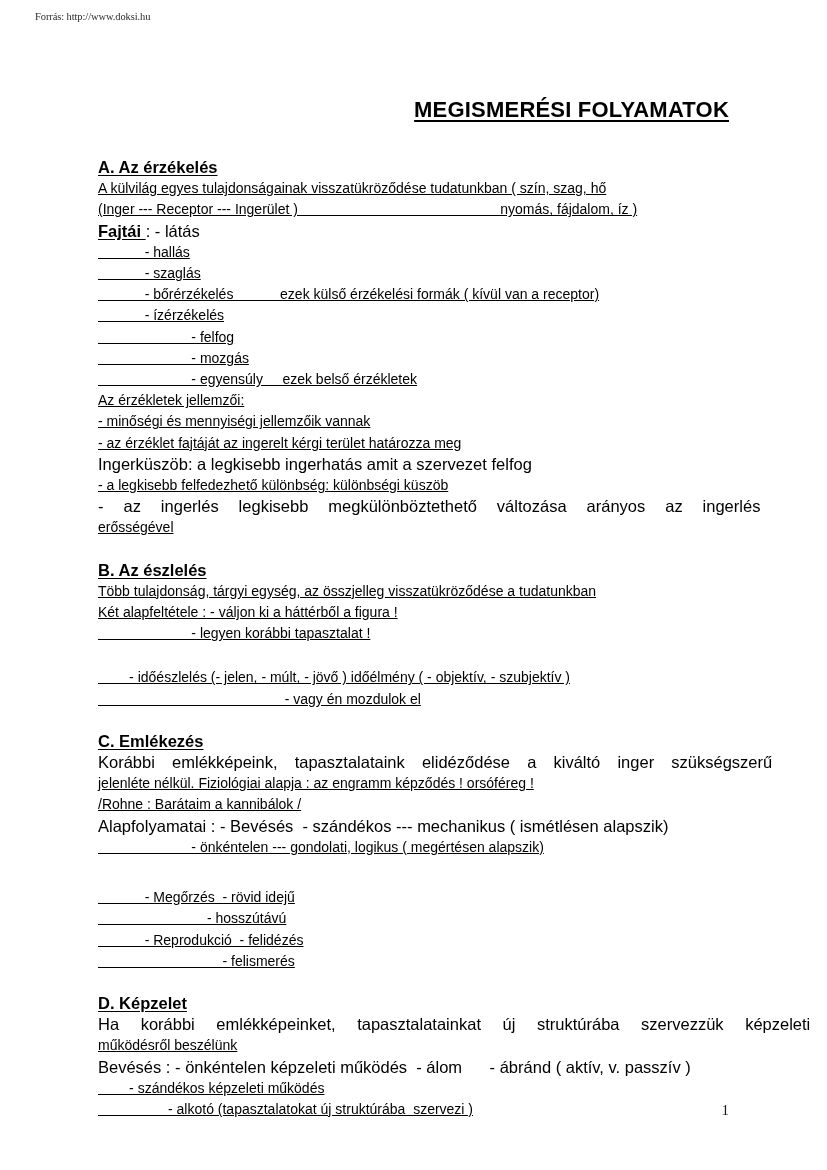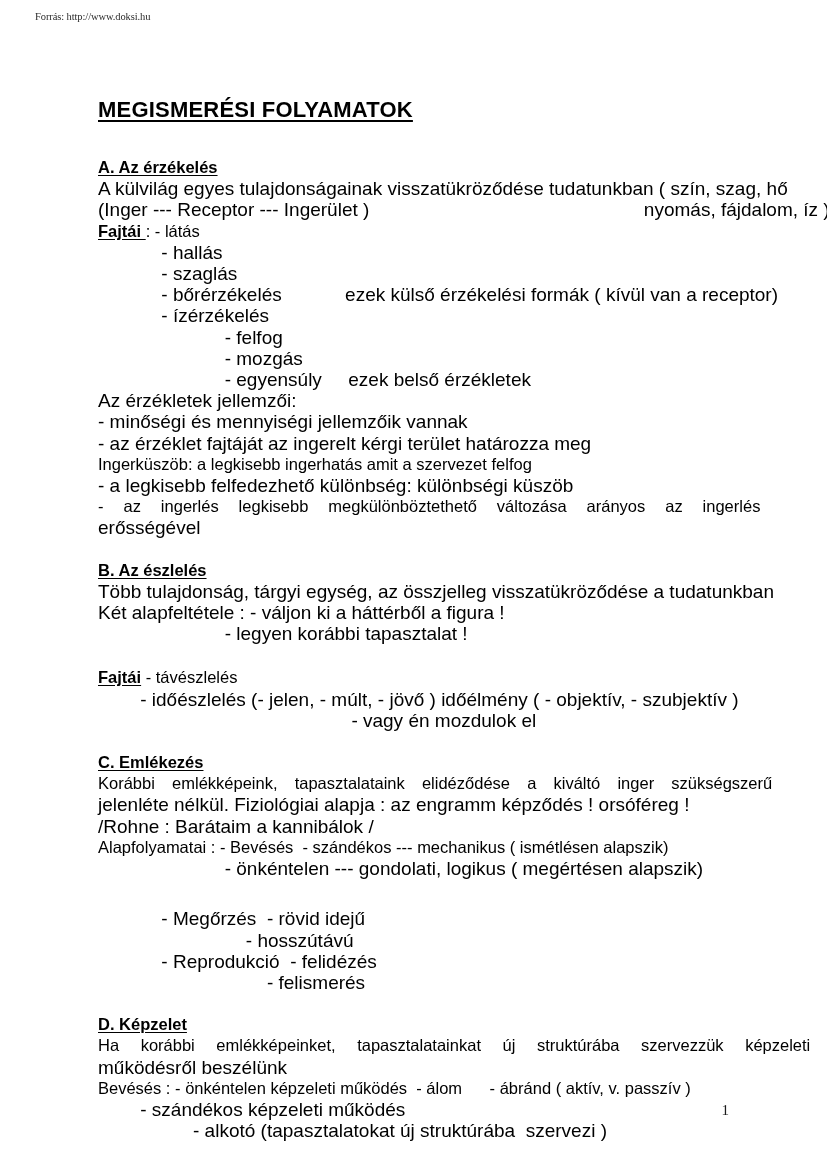--- a/index.html
+++ b/index.html
@@ -35,41 +35,42 @@
   .page {
     position: absolute;
     left: 98px;
     top: 0;
     width: 631px;
   }
 
   .doc-title {
     margin: 0;
     padding: 0;
-    text-align: left;
+    text-align: right;
     font-size: 22px;
     font-weight: bold;
     line-height: 26px;
     letter-spacing: 0.2px;
     margin-top: 97px;
   }
   .doc-title .u { text-decoration: underline; text-underline-offset: 3px; }
 
   .section { margin: 0; }
 
   .gap-before-a  { height: 34px; }
   .gap-block     { height: 21px; }
   .gap-mid       { height: 23px; }
   .gap-tall      { height: 29px; }
 
   .line {
-    font-size: 19px;
+    font-size: 14px;
     line-height: 21.2px;
     white-space: pre;
     margin: 0;
+    text-decoration: underline;
   }
 
   .head {
     font-size: 16.5px;
     line-height: 21.2px;
     font-weight: bold;
     text-decoration: underline;
     text-underline-offset: 2px;
     white-space: pre;
     margin: 0;
@@ -146,21 +147,20 @@
   <div class="section">
 
     <div class="head-row"><span class="head">B. Az észlelés</span></div>
 
     <div class="line">Több tulajdonság, tárgyi egység, az összjelleg visszatükröződése a tudatunkban</div>
     <div class="line">Két alapfeltétele : - váljon ki a háttérből a figura !</div>
     <div class="line">                        - legyen korábbi tapasztalat !</div>
 
     <div class="gap-mid"></div>
 
-    <div class="head-row"><span class="bu">Fajtái</span><span> - távészlelés</span></div>
 
     <div class="line">        - időészlelés (- jelen, - múlt, - jövő ) időélmény ( - objektív, - szubjektív )</div>
     <div class="line">                                                - vagy én mozdulok el</div>
   </div>
 
   <div class="gap-block"></div>
   <div class="section">
 
     <div class="head-row"><span class="head">C. Emlékezés</span></div>
 

